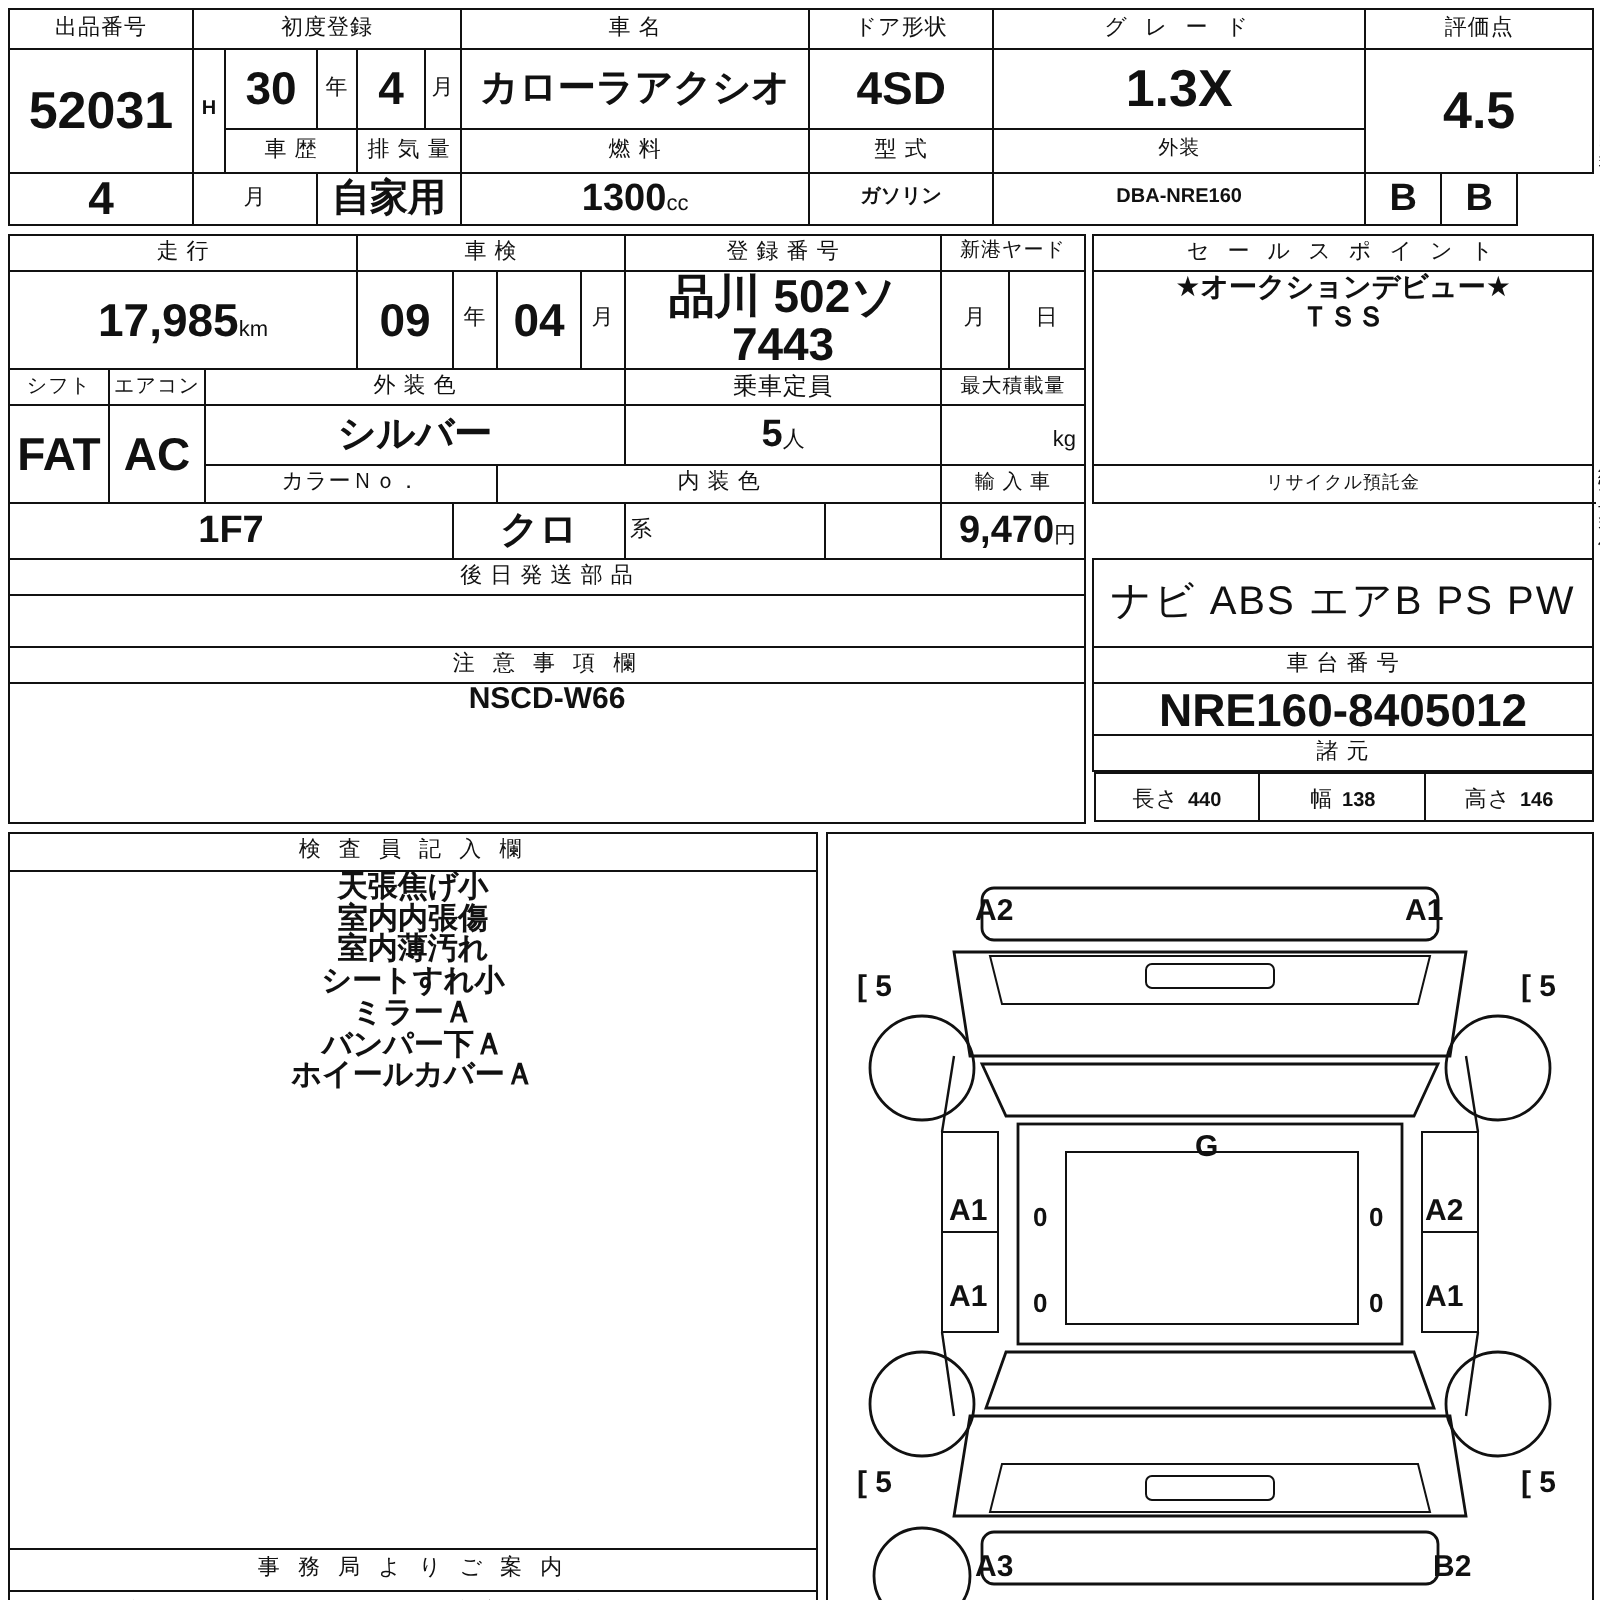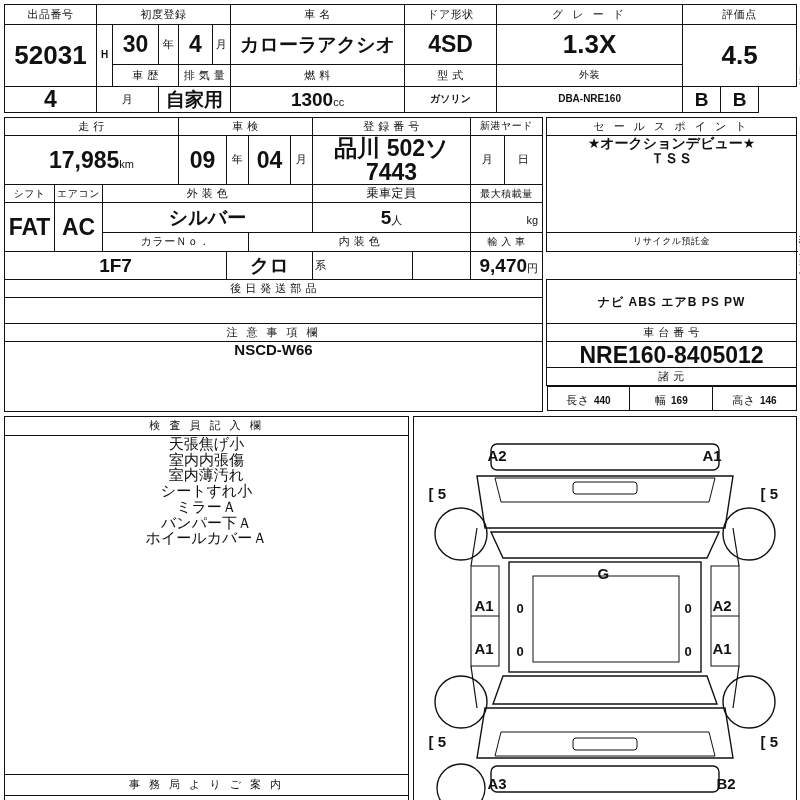--- a/index.html
+++ b/index.html
@@ -43,23 +43,23 @@
   .divider { height: 4px; }
 
   .notes {
     font-size: 15px; font-weight: bold; text-align: left;
     line-height: 1.38; padding: 4px 6px;
   }
   .sales {
     font-size: 14px; font-weight: bold; text-align: left;
     line-height: 1.45; padding: 3px 6px;
   }
-  .equip { font-size: 12px; font-weight: bold; letter-spacing: 1px;}
+  .equip { font-size: 20px; font-weight: normal; letter-spacing: 1px;}
   .inspector-list {
-    font-size: 15px; font-weight: normal; text-align: left;
+    font-size: 15px; font-weight: bold; text-align: left;
     line-height: 1.45; padding: 4px 8px;
   }
   .office { font-size: 15px; font-weight: bold; }
   .footer {
     position: absolute;
     left: 6px; bottom: 2px;
     font-size: 8.5px;
     letter-spacing: 0px;
     white-space: nowrap;
   }
@@ -253,21 +253,21 @@
       <td class="nb" style="padding:0">
         <table class="g" style="width:100%;border-collapse:collapse">
           <colgroup>
                 <col style="width:33.3%">
                 <col style="width:33.3%">
                 <col style="width:33.4%">
               </colgroup>
           <tbody>
                 <tr style="height:24px">
             <td><span class="lbl">長さ</span> <span class="val-s">440</span></td>
-            <td><span class="lbl">幅</span> <span class="val-s">169</span></td>
+            <td><span class="lbl">幅</span> <span class="val-s">138</span></td>
             <td><span class="lbl">高さ</span> <span class="val-s">146</span></td>
           </tr>
         </tbody>
             </table>
       </td>
     </tr>
   </tbody>
     </table>
 
   <div class="divider"></div>

